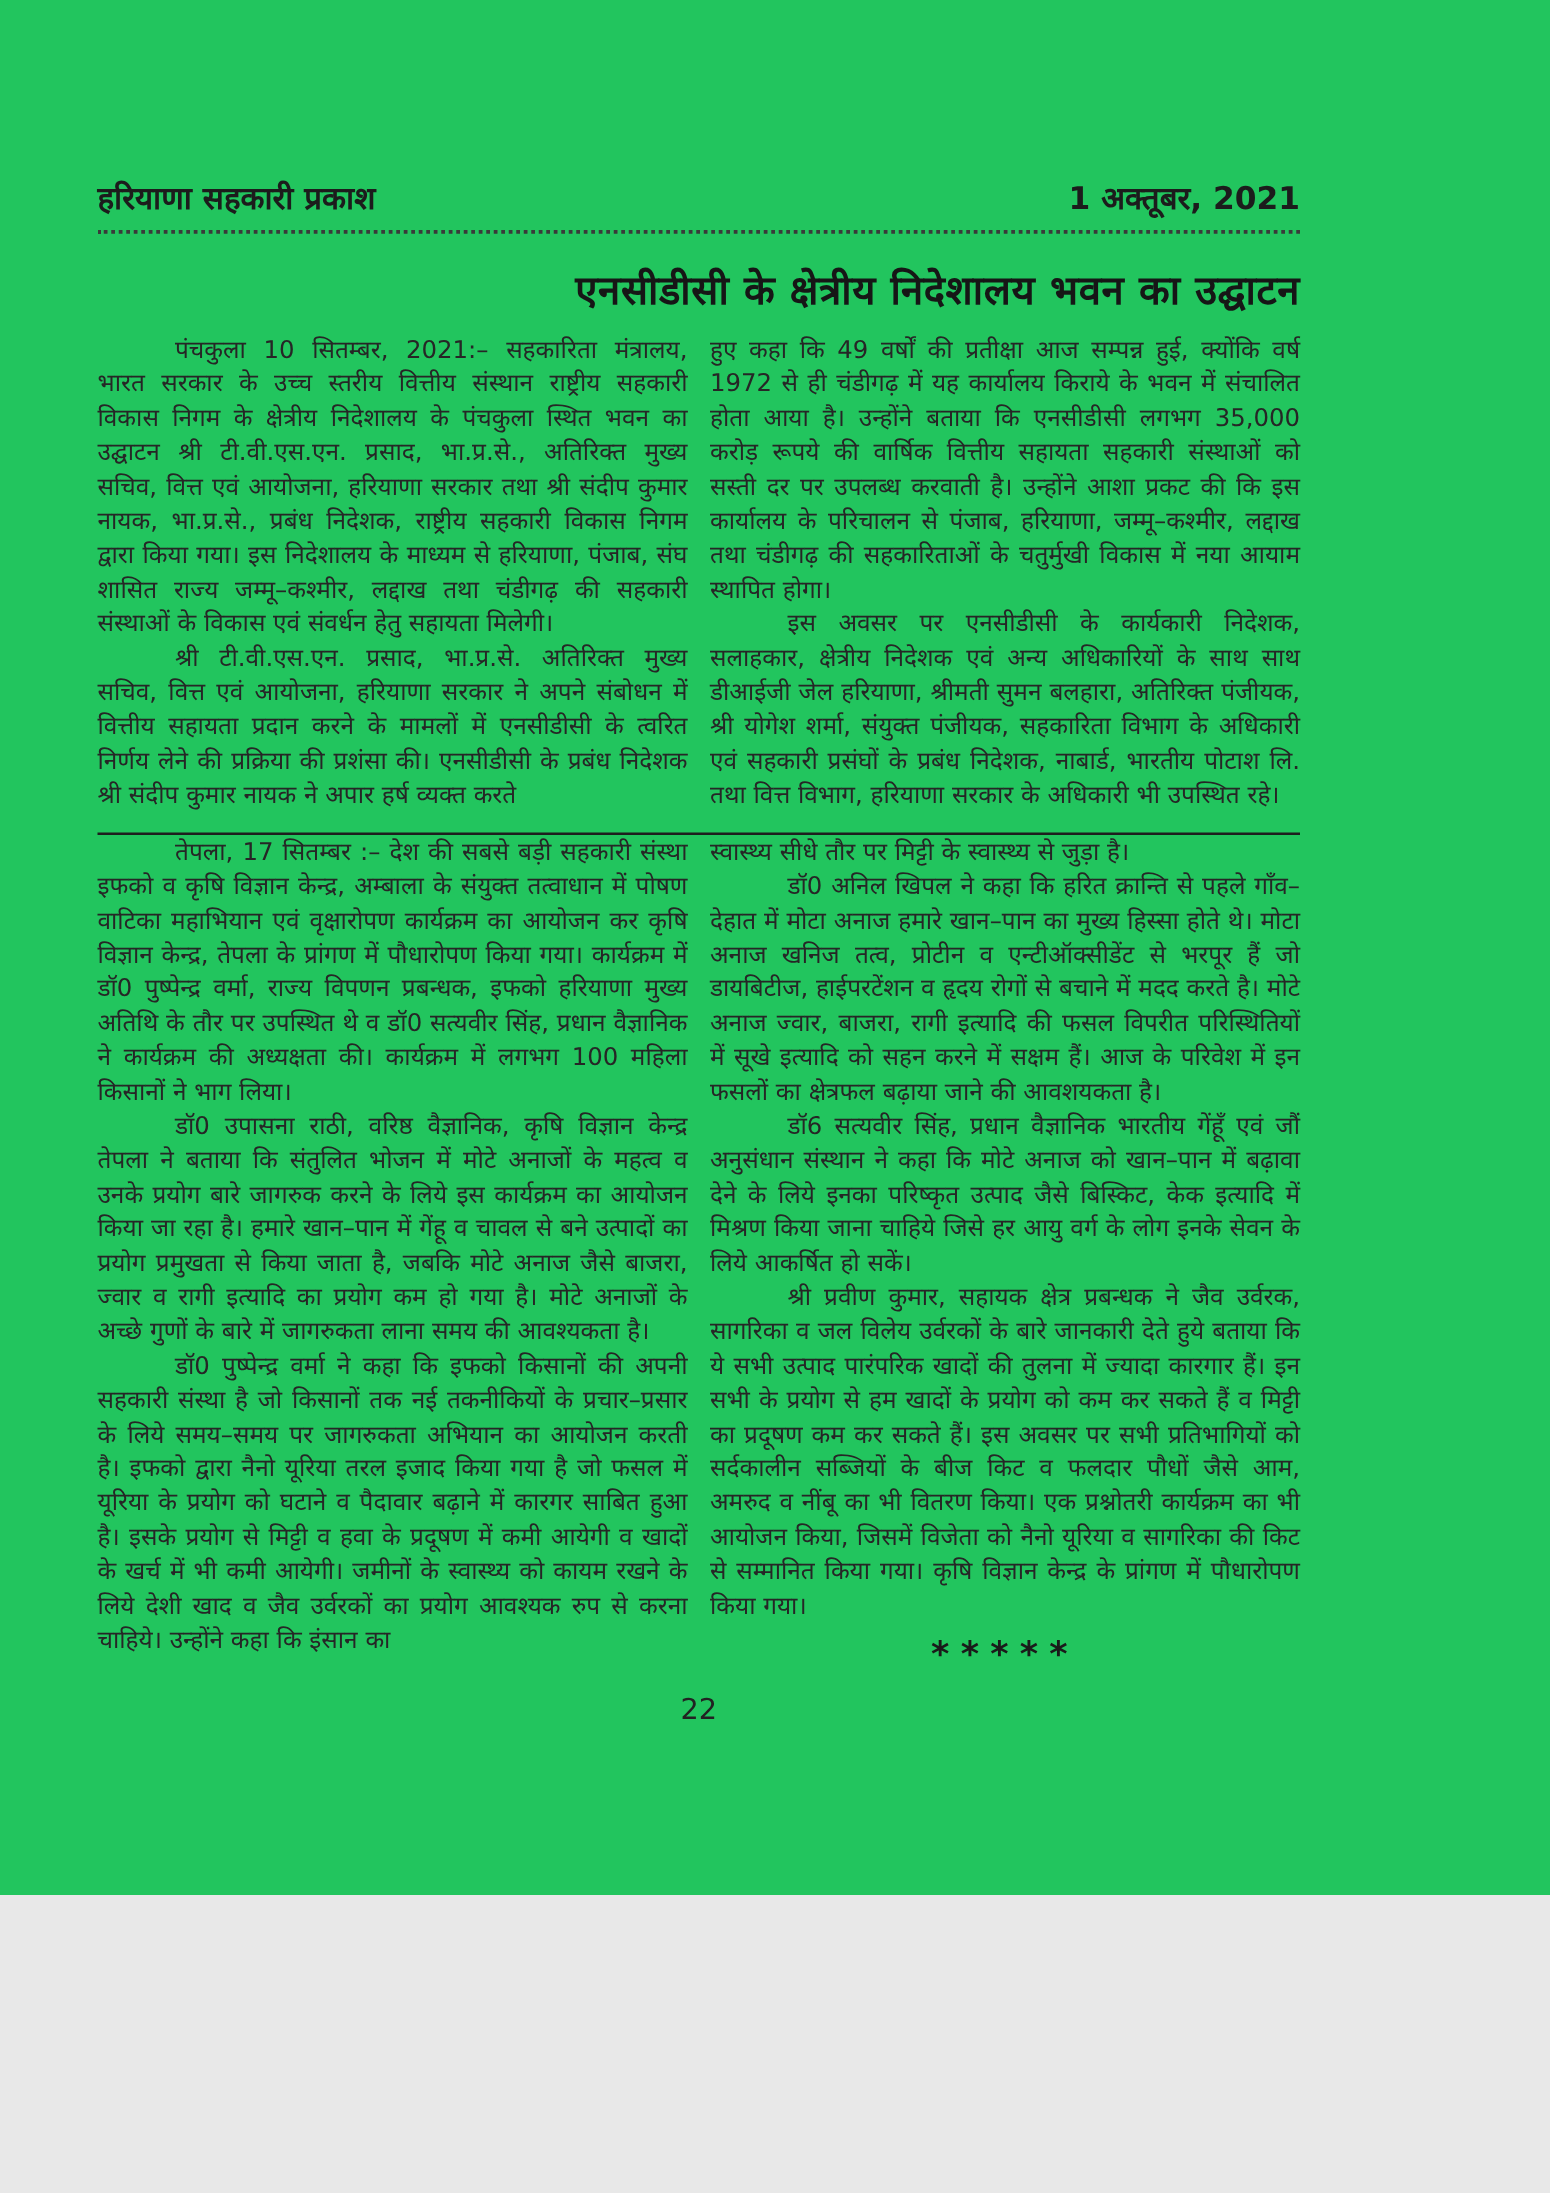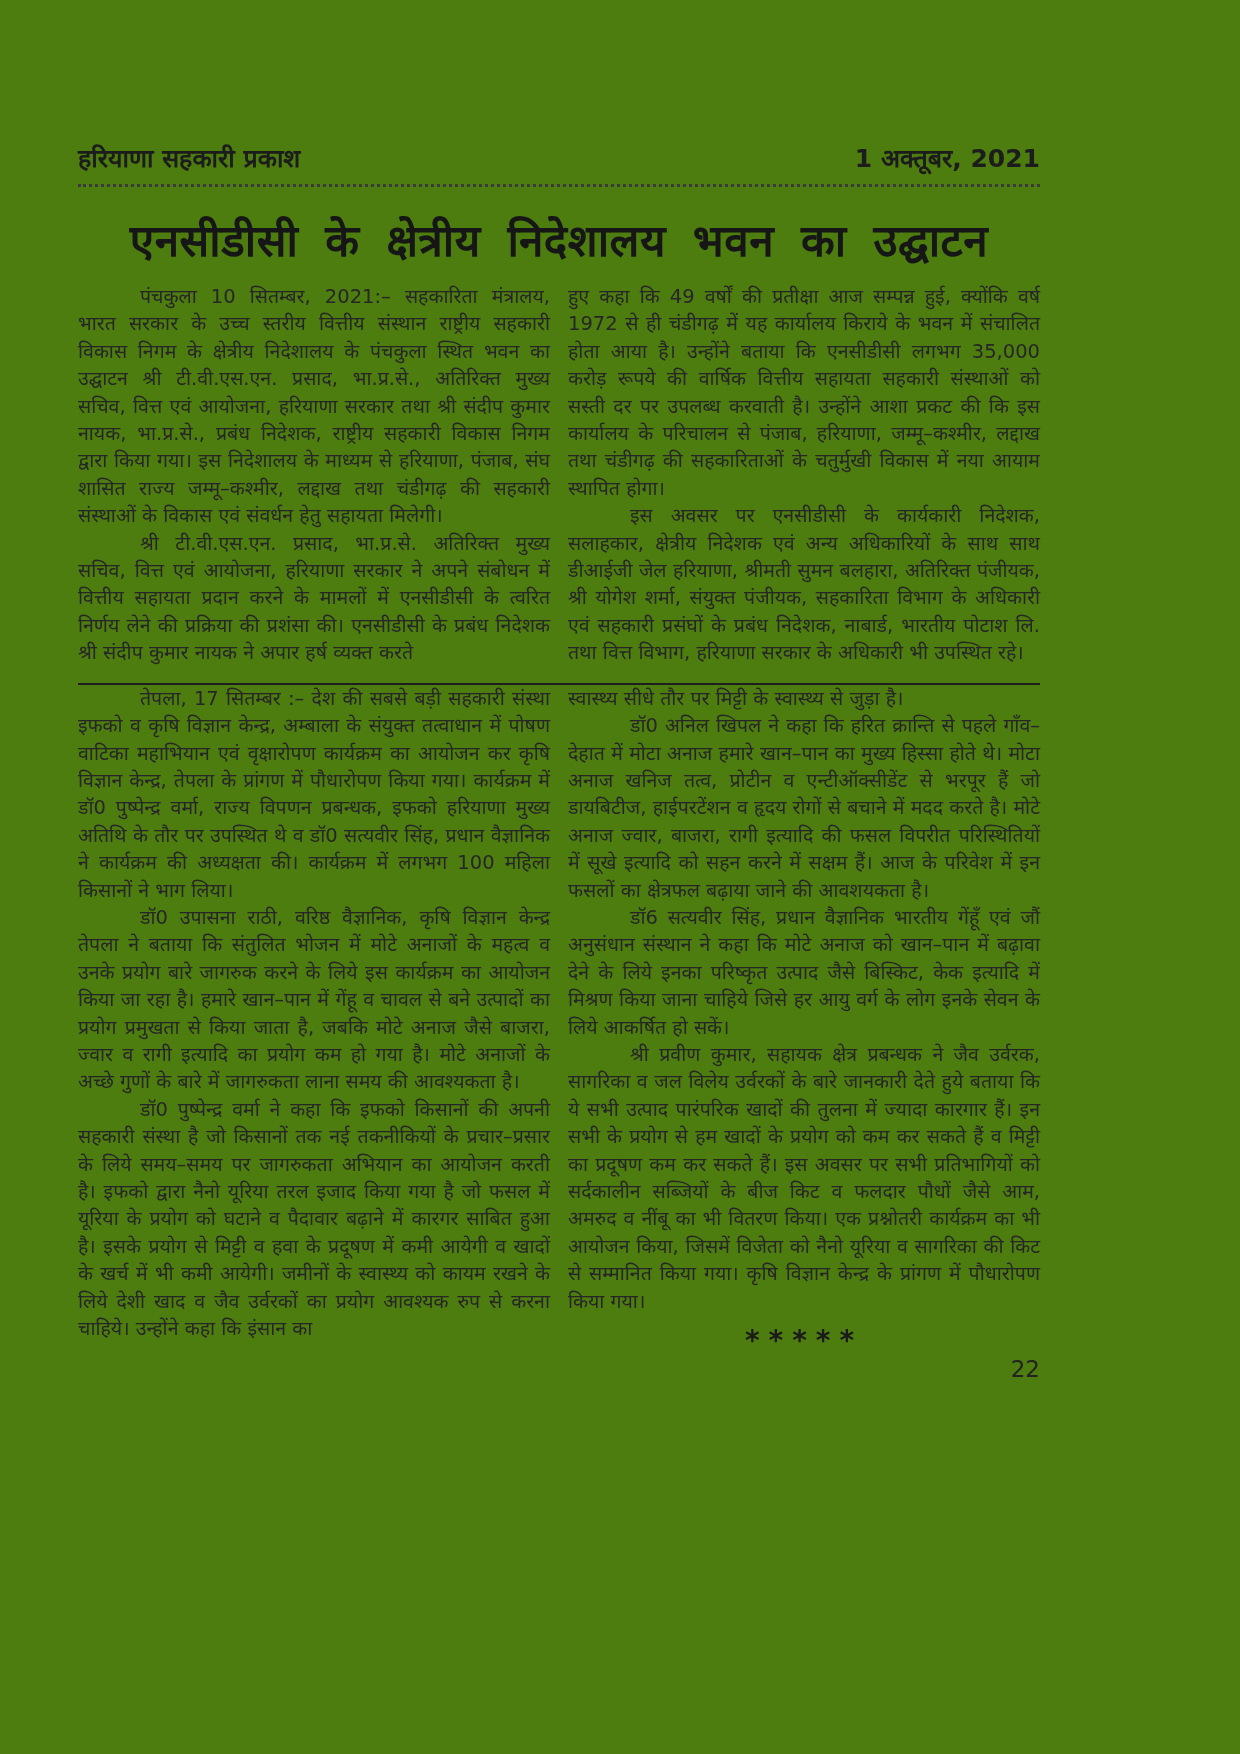--- a/index.html
+++ b/index.html
@@ -1,21 +1,21 @@
 <!DOCTYPE html>
 <html lang="hi"><head>
 <meta charset="utf-8">
 <style>
   html, body { margin: 0; padding: 0; background: #e8e8e8; }
   .page {
     position: relative;
     width: 1240px;
-    height: 1754px;
+    height: 1516px;
     margin: 0 auto;
-    background: #4d7c0f;
+    background: #22c55e;
     font-family: "DejaVu Sans", "Liberation Sans", sans-serif;
     color: #222222;
     box-sizing: border-box;
   }
   .content {
     position: absolute;
     left: 78px;
     top: 140px;
     width: 962px;
   }
@@ -26,27 +26,26 @@
     font-size: 25px;
     font-weight: 700;
     color: #1c1c1c;
   }
   .dotted-rule {
     margin-top: 10px;
     border-bottom: 3px dotted #3a3a3a;
     height: 0;
   }
   .article-title {
-    text-align: center;
-    font-size: 44px;
+    text-align: right;
+    font-size: 32px;
     font-weight: 700;
     color: #161616;
     margin: 22px 0 14px 0;
     letter-spacing: 0.5px;
-    font-family: Liberation Mono, monospace;
   }
   .columns {
     display: flex;
     gap: 18px;
   }
   .col {
     flex: 1 1 0;
     text-align: justify;
     font-size: 19.5px;
     line-height: 27.4px;
@@ -61,23 +60,23 @@
   }
   .end-mark {
     text-align: center;
     font-size: 28px;
     font-weight: 700;
     letter-spacing: 9px;
     margin-top: 12px;
     color: #1a1a1a;
   }
   .page-number {
-    text-align: right;
+    text-align: center;
     font-size: 23px;
-    margin-top: 2px;
+    margin-top: 18px;
     color: #222222;
   }
 </style>
 </head>
 <body>
 
 <div class="page">
   <div class="content">
 
     <div class="masthead">

